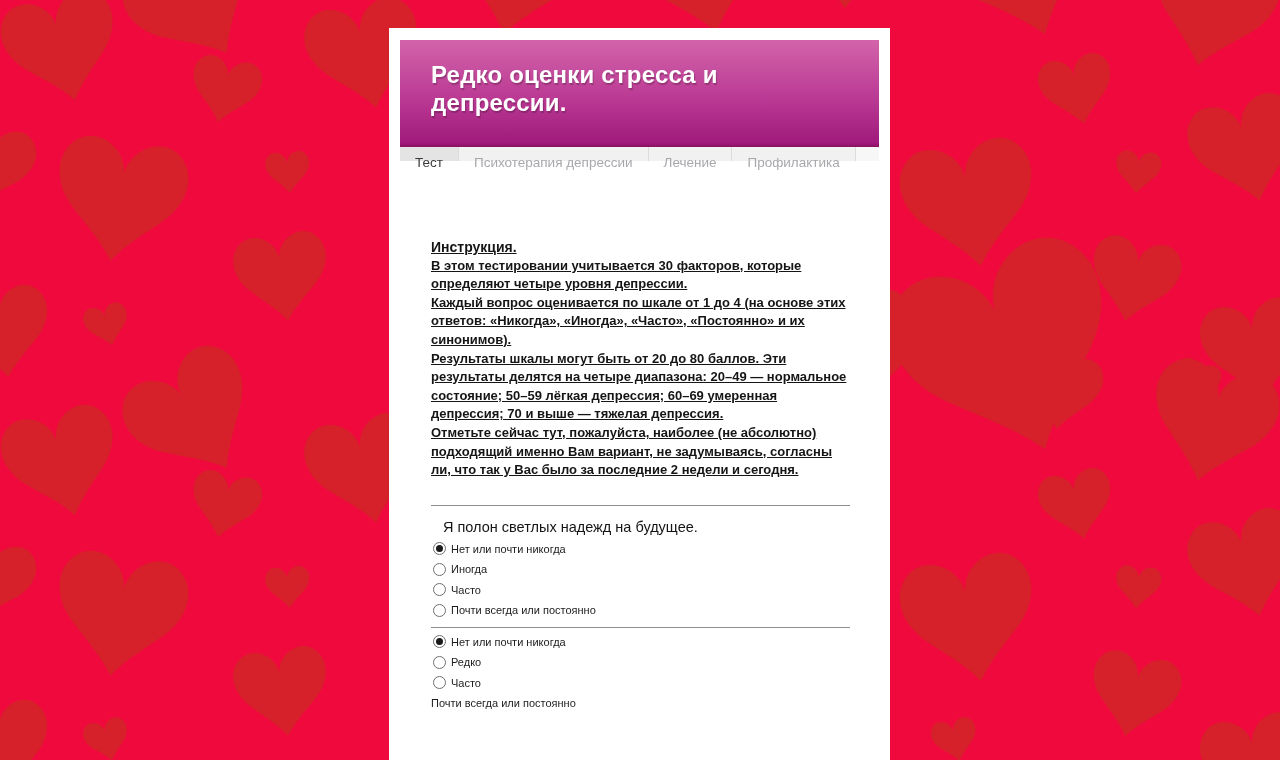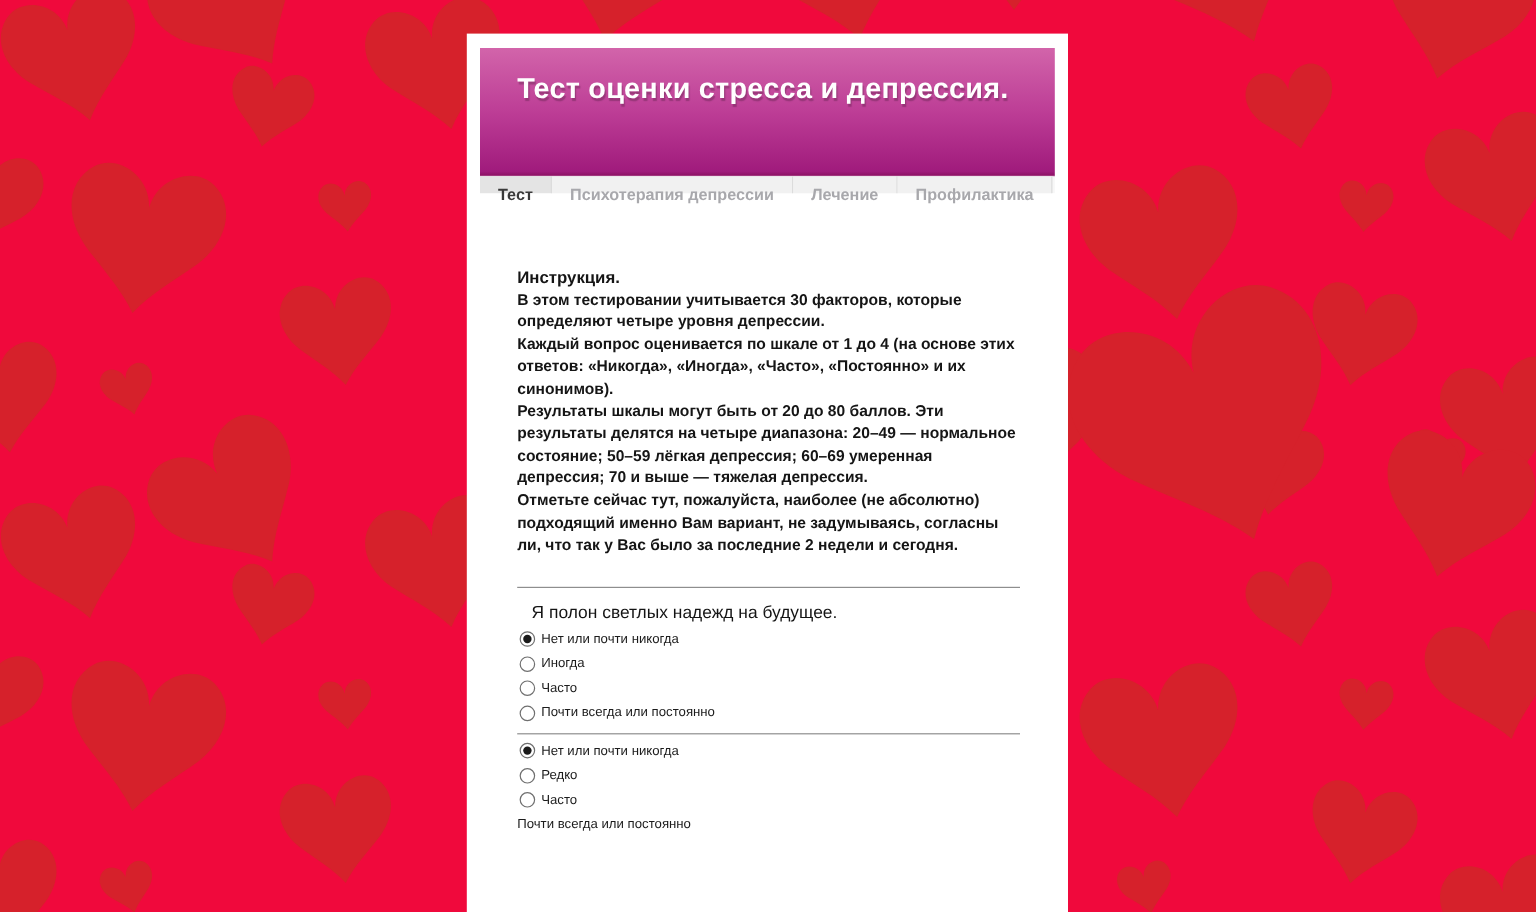--- a/index.html
+++ b/index.html
@@ -36,35 +36,35 @@
     border-bottom:1px solid var(--hdr-edge);
     padding:21px 20px 0 31px;
   }
   .site-title{
     color:#ffffff;font-size:24px;font-weight:bold;line-height:28px;
     text-shadow:1px 2px 1px rgba(0,0,0,0.22);
     letter-spacing:0.2px;
   }
   .nav-tabs{
     margin:0 11px;height:14px;background:var(--nav-bg);
-    display:flex;align-items:stretch;font-size:13.5px;font-weight:bold;
+    display:flex;align-items:stretch;font-size:13.5px;
   }
   .nav-tab{
     background:var(--tab-bg);color:var(--tab-text);
     line-height:31px;padding:0 15px;white-space:nowrap;
     border-right:1px solid #dcdcdc;cursor:pointer;
   }
   .nav-tab.active{background:var(--tab-active-bg);color:var(--tab-active-text);}
   .content{
     padding:51px 40px 0 42px;
   }
   .content-heading{
     font-size:15.5px;font-weight:bold;text-align:center;color:#111111;
   }
-  .instruction{margin-top:10px;margin-bottom:25px;font-size:13px;font-weight:bold;line-height:18.6px;color:#151515;}
+  .instruction{margin-top:26px;margin-bottom:25px;font-size:13px;font-weight:bold;line-height:18.6px;color:#151515;text-decoration:underline;}
   .instruction-title{font-size:14px;}
   .q-divider{border:0;border-top:1px solid var(--divider);margin:6px 0 0 0;}
   .q-divider.first{margin-top:0;}
   .question-text{margin-top:13px;font-size:14.5px;color:#141414;margin-left:12px;}
   .options{margin-top:4px;}
   .option{display:flex;align-items:center;height:20.5px;cursor:pointer;}
   .radio{
     width:13px;height:13px;border:1px solid #6f6f6f;border-radius:50%;
     background:#fff;margin:0 5px 0 2px;flex:0 0 13px;position:relative;
   }
@@ -129,21 +129,21 @@
       <use href="#heart-shape" transform="translate(955,740) rotate(-12) scale(0.522) translate(-50,-50)"></use>
       <use href="#heart-shape" transform="translate(1062,807) rotate(8) scale(0.911) translate(-50,-50)"></use>
       <use href="#heart-shape" transform="translate(1256,765) rotate(-10) scale(1.222) translate(-50,-50)"></use>
       <use href="#heart-shape" transform="translate(1196,797) rotate(18) scale(0.533) translate(-50,-50)"></use>
     </g>
 </svg>
 
 <div class="page-card">
 
   <div class="site-header">
-    <div class="site-title">Тест оценки стресса и депрессия.</div>
+    <div class="site-title">Редко оценки стресса и депрессии.</div>
   </div>
 
   <div class="nav-tabs" id="nav-tabs">
       <div class="nav-tab active">Тест</div>
       <div class="nav-tab">Психотерапия депрессии</div>
       <div class="nav-tab">Лечение</div>
       <div class="nav-tab">Профилактика</div>
     </div>
 
   <div class="content">

